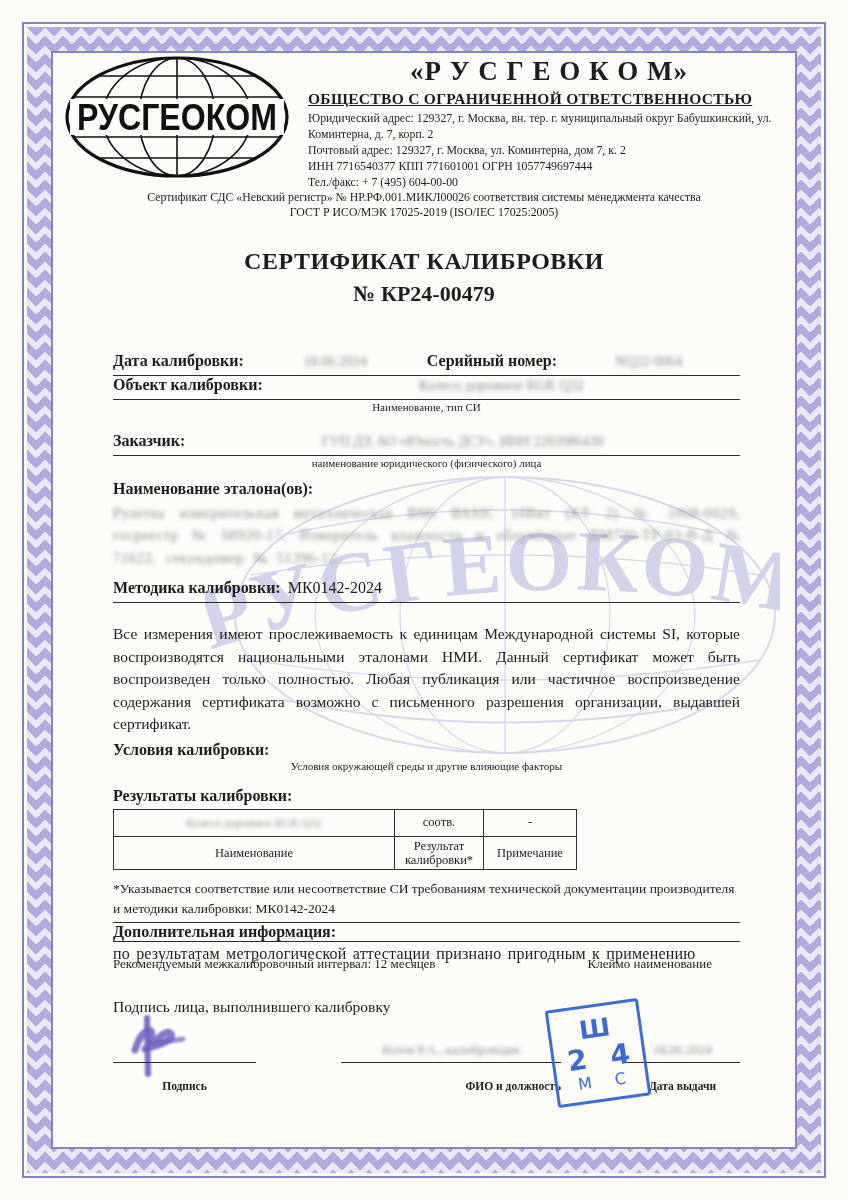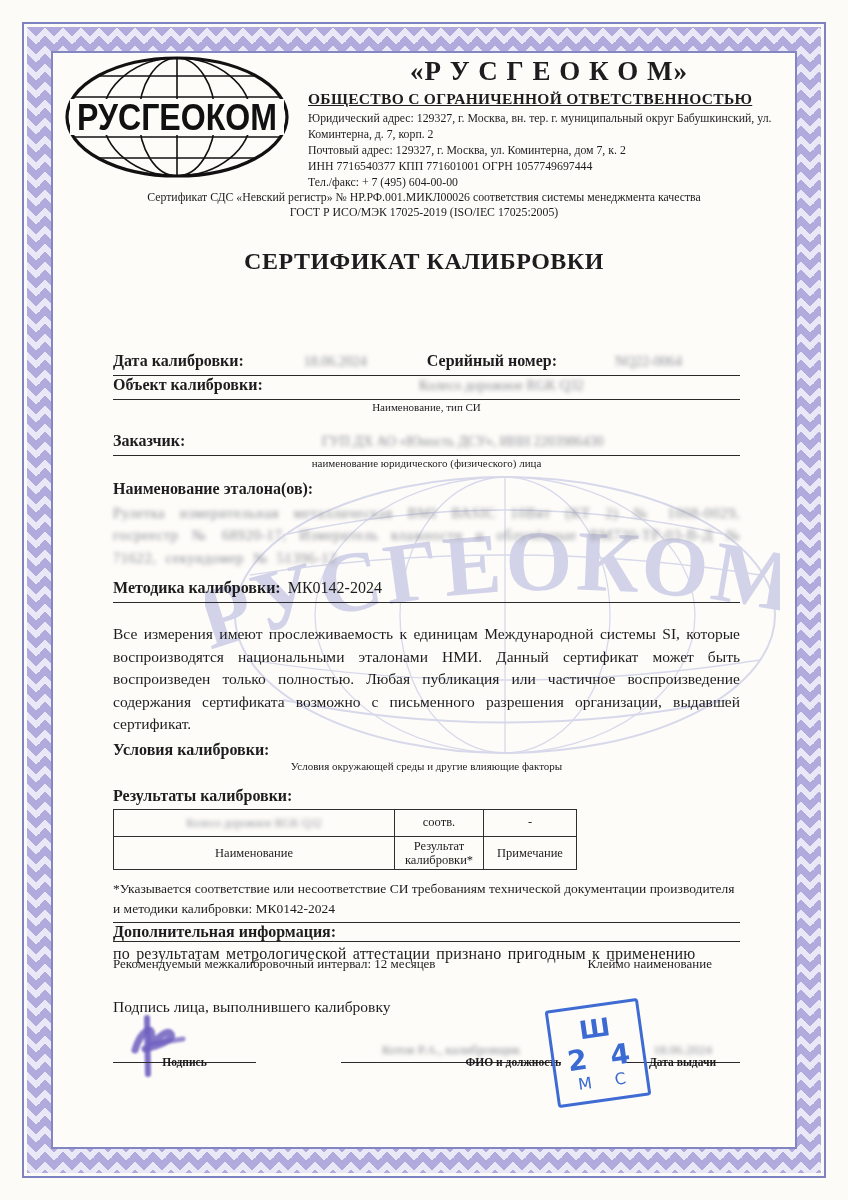--- a/index.html
+++ b/index.html
@@ -67,21 +67,21 @@
   .add-val{font-size:16px;margin-top:3px;letter-spacing:.2px;word-spacing:2px;}
   
   .interval-row{display:flex;font-size:13px;margin-top:8px;text-align:right;}
   .stamp-label{margin-left:auto;margin-right:28px;}
   .sign-title{font-size:15.5px;margin-top:26px;}
   .sign-area{position:relative;height:70px;margin-top:4px;}
   .sline{position:absolute;border-bottom:1.5px solid #2a2a2a;top:42px;}
   .sline.s1{left:0;width:143px;}
   .sline.s2{left:228px;width:220px;}
   .sline.s3{left:512px;width:115px;}
-  .scap{position:absolute;top:36px;font-size:11.5px;font-weight:bold;text-align:center;}
+  .scap{position:absolute;top:60px;font-size:11.5px;font-weight:bold;text-align:center;}
   .scap.c1{left:0;width:143px;}
   .scap.c2{left:228px;width:220px;text-align:right;}
   .scap.c3{left:512px;width:115px;}
   .sval{position:absolute;top:22px;font-size:13px;text-align:center;}
   .sval.v2{left:228px;width:220px;}
   .sval.v3{left:512px;width:115px;}
   .signature-svg{position:absolute;left:8px;top:-14px;filter:blur(1.2px);}
   .stamp{
     position:absolute;left:438px;top:-16px;width:88px;height:92px;
     border:3.5px solid #3e6cd3;border-radius:3px;transform:rotate(-8deg);
@@ -144,20 +144,21 @@
     </div>
   </div>
 
   <div class="accred">
     <div>Сертификат СДС «Невский регистр» № НР.РФ.001.МИКЛ00026 соответствия системы менеджмента качества</div>
     <div>ГОСТ Р ИСО/МЭК 17025-2019 (ISO/IEC 17025:2005)</div>
   </div>
 
   <div class="title">
     <div class="title-1">СЕРТИФИКАТ КАЛИБРОВКИ</div>
+    <div class="title-2">№ КР24-00479</div>
   </div>
 
   <div class="body1">
 
     <div class="frow rule">
       <span class="lbl">Дата калибровки:</span>
       <span class="val red" style="font-size:14px">18.06.2024</span>
       <span class="lbl">Серийный номер:</span>
       <span class="val red" style="font-size:14px">NQ22-0064</span>
     </div>

